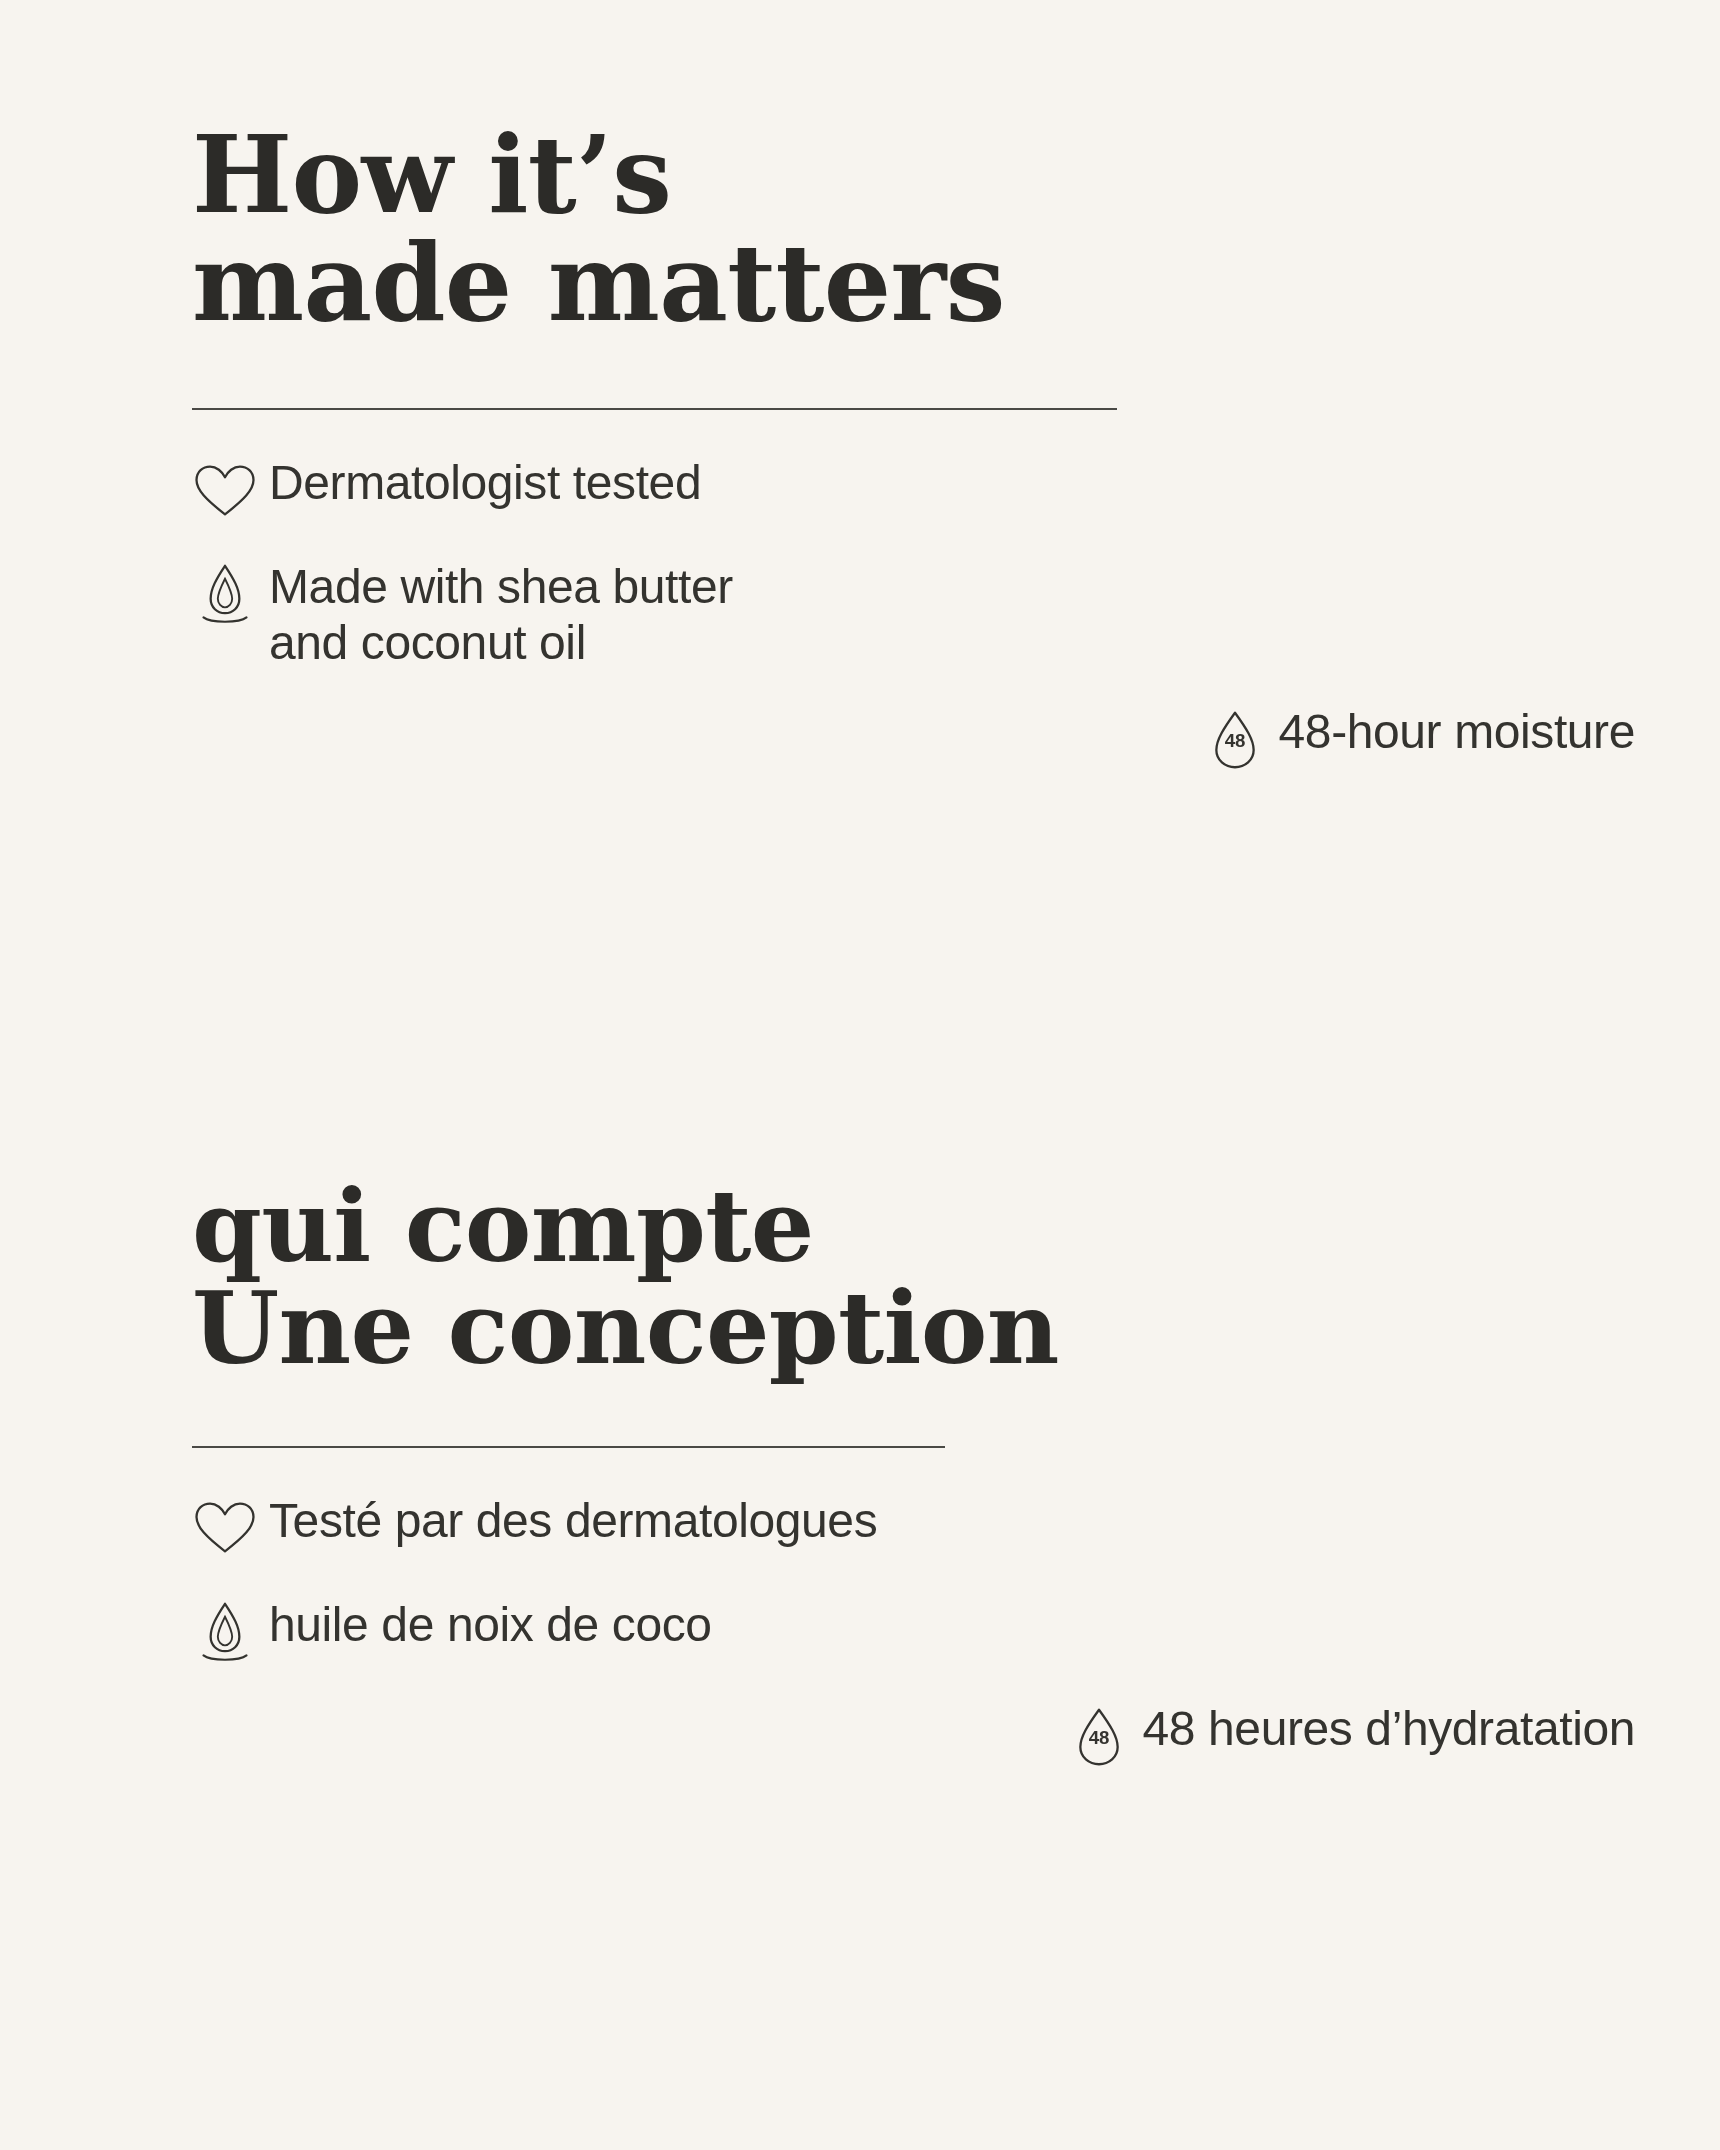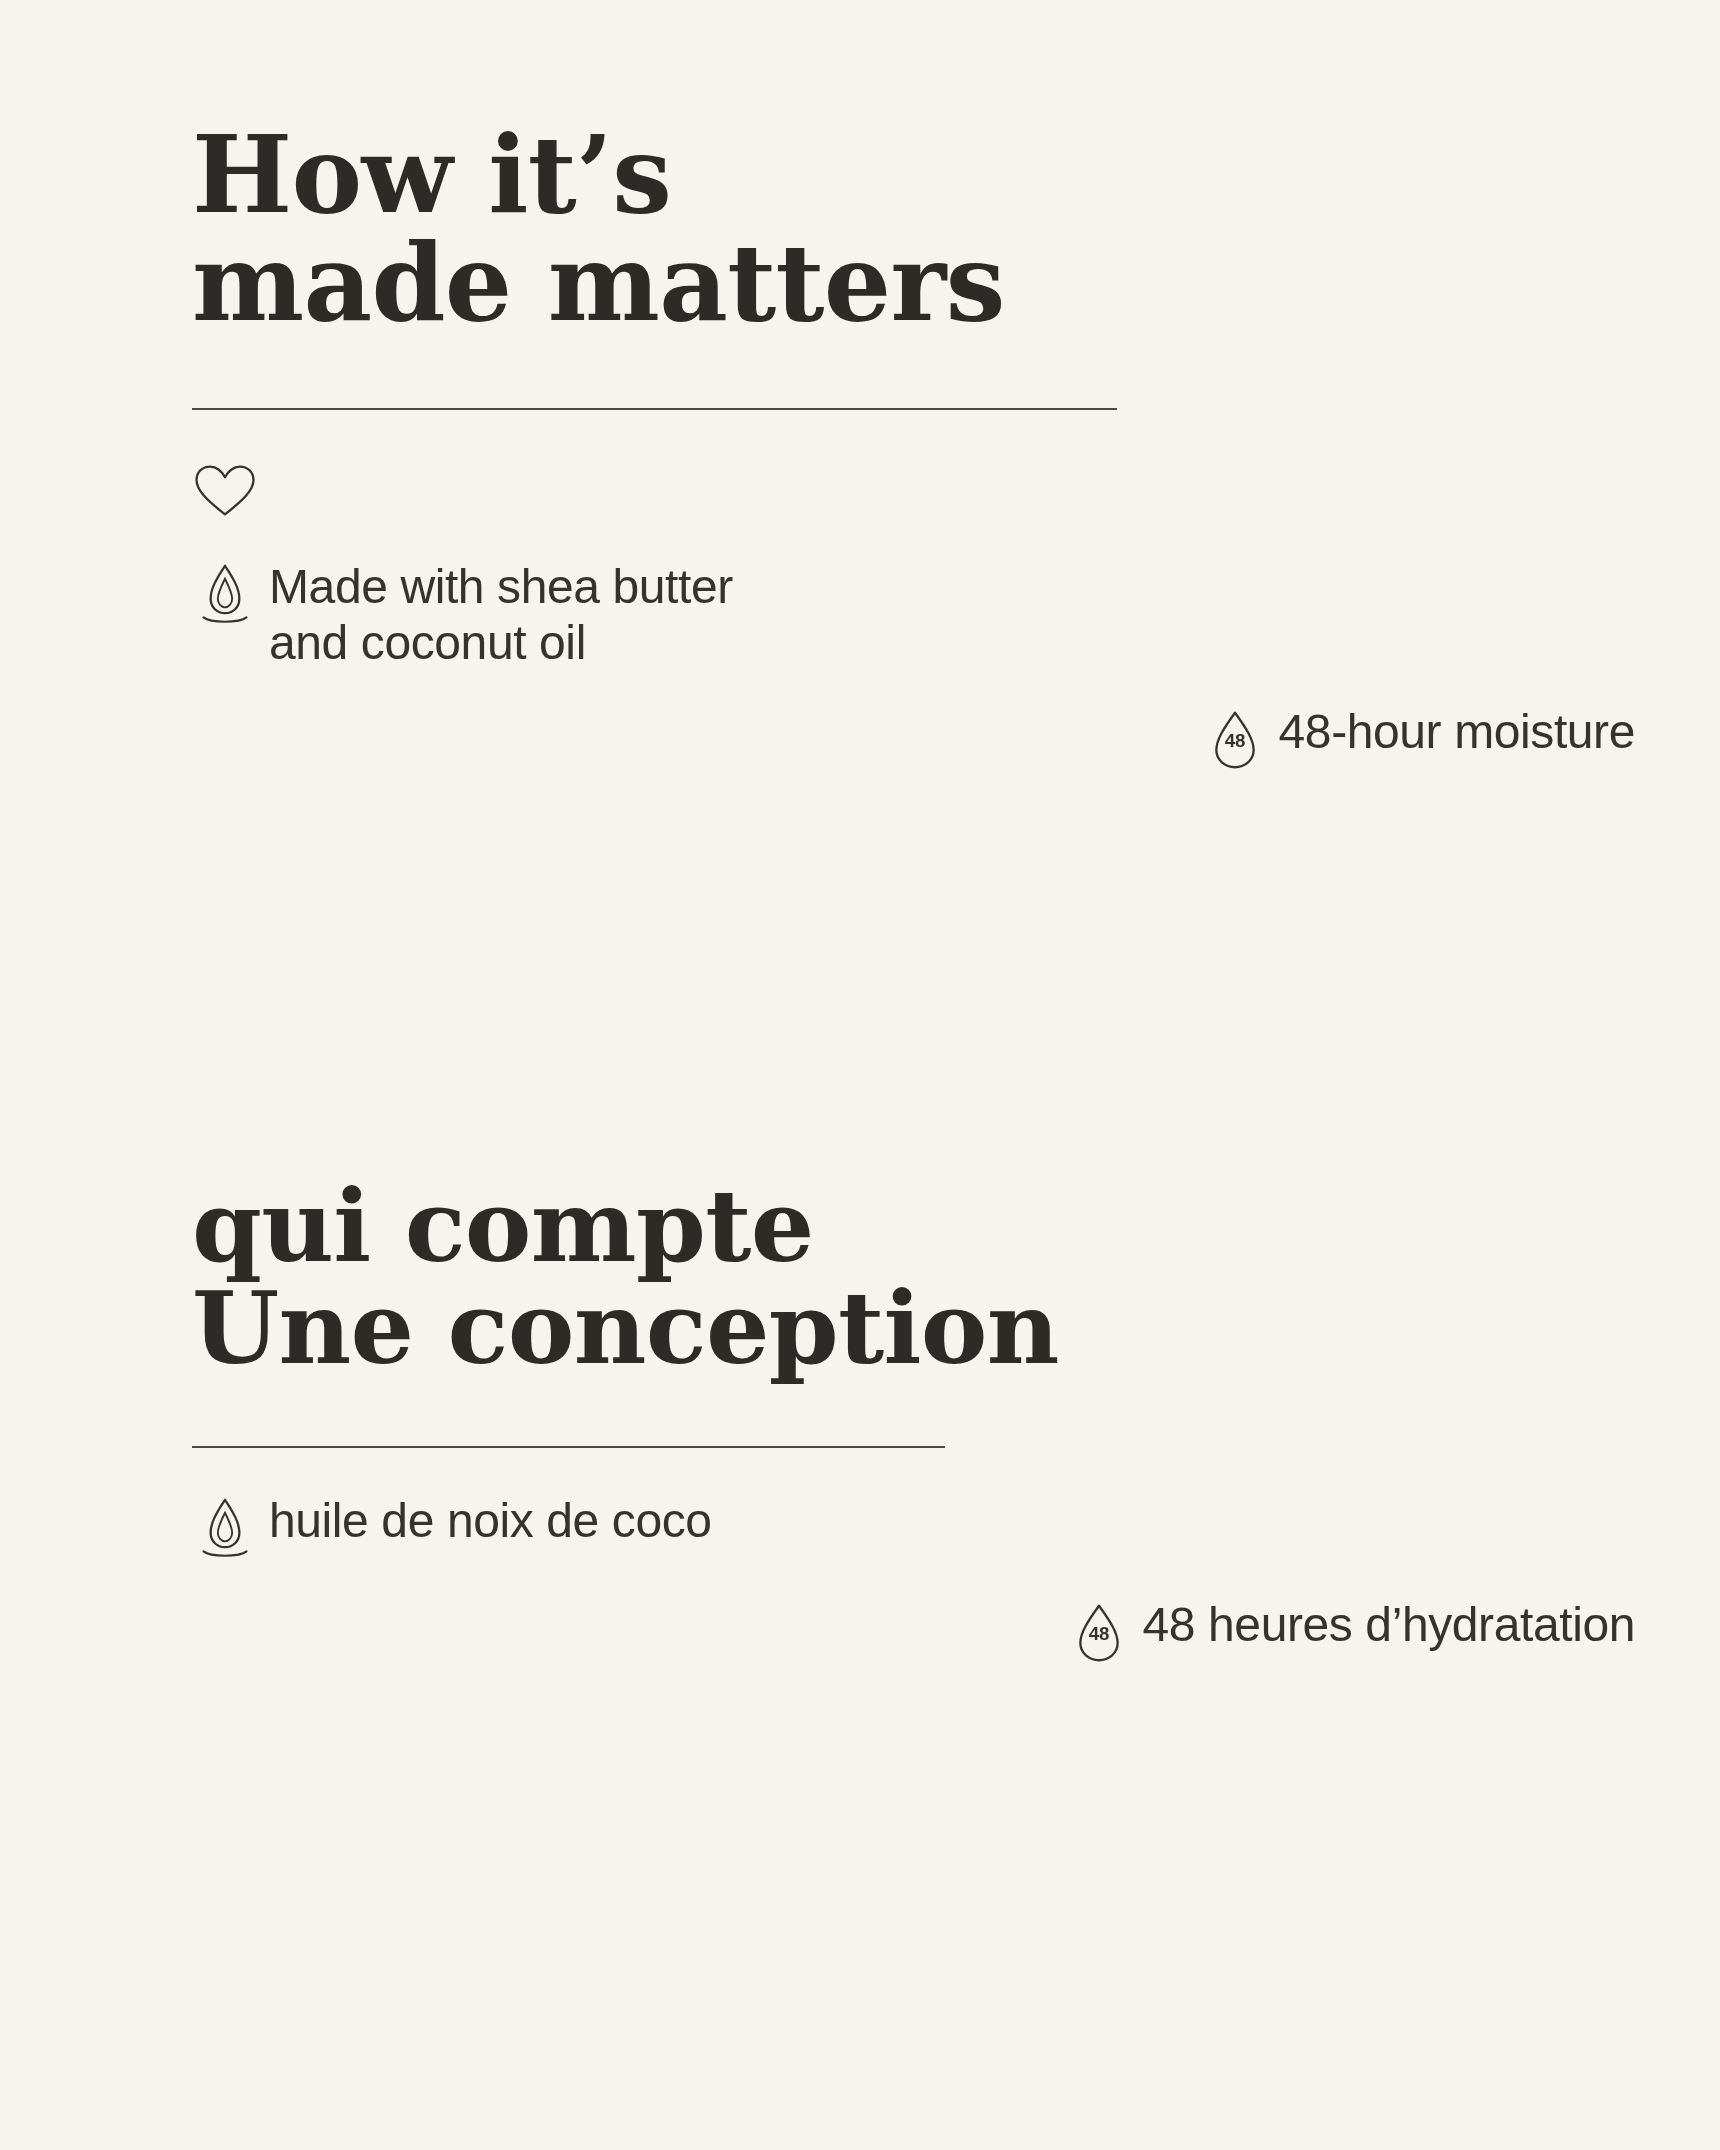--- a/index.html
+++ b/index.html
@@ -131,20 +131,23 @@
     <div class="rule rule-en"></div>
 
     <div class="features">
 
       <div class="feature">
         <span class="feature-icon">
           <svg width="66" height="57" viewBox="0 0 92 80" fill="none" xmlns="http://www.w3.org/2000/svg">
             <path d="M46 72 C 20 52, 6 38, 6 24 C 6 12, 15 5, 25 5 C 34 5, 42 12, 46 20 C 50 12, 58 5, 67 5 C 77 5, 86 12, 86 24 C 86 38, 72 52, 46 72 Z" stroke="#34332f" stroke-width="3.2" fill="none" stroke-linejoin="round"></path>
           </svg>
         </span>
+        <span class="feature-text">
+          <span>Dermatologist tested</span>
+        </span>
       </div>
 
       <div class="feature">
         <span class="feature-icon">
           <svg width="66" height="69" viewBox="0 0 92 96" fill="none" xmlns="http://www.w3.org/2000/svg">
             <path d="M46 8 C 34 26, 26 40, 26 54 C 26 66, 35 74, 46 74 C 57 74, 66 66, 66 54 C 66 40, 58 26, 46 8 Z" stroke="#34332f" stroke-width="3.2" fill="none" stroke-linejoin="round"></path>
             <path d="M46 26 C 40 38, 36 46, 36 54 C 36 61, 41 66, 46 66 C 51 66, 56 61, 56 54 C 56 46, 52 38, 46 26 Z" stroke="#34332f" stroke-width="2.6" fill="none"></path>
             <path d="M16 80 C 26 88, 66 88, 76 80" stroke="#34332f" stroke-width="3" fill="none" stroke-linecap="round"></path>
           </svg>
         </span>
@@ -173,20 +176,30 @@
 
     <h1 class="headline headline-fr">
       <span class="line">qui compte</span>
       <span class="line">Une conception</span>
     </h1>
 
     <div class="rule rule-fr"></div>
 
     <div class="features">
 
+      <div class="feature">
+        <span class="feature-icon">
+          <svg width="66" height="57" viewBox="0 0 92 80" fill="none" xmlns="http://www.w3.org/2000/svg">
+            <path d="M46 72 C 20 52, 6 38, 6 24 C 6 12, 15 5, 25 5 C 34 5, 42 12, 46 20 C 50 12, 58 5, 67 5 C 77 5, 86 12, 86 24 C 86 38, 72 52, 46 72 Z" stroke="#34332f" stroke-width="3.2" fill="none" stroke-linejoin="round"></path>
+          </svg>
+        </span>
+        <span class="feature-text">
+          <span>Testé par des dermatologues</span>
+        </span>
+      </div>
 
       <div class="feature">
         <span class="feature-icon">
           <svg width="66" height="69" viewBox="0 0 92 96" fill="none" xmlns="http://www.w3.org/2000/svg">
             <path d="M46 8 C 34 26, 26 40, 26 54 C 26 66, 35 74, 46 74 C 57 74, 66 66, 66 54 C 66 40, 58 26, 46 8 Z" stroke="#34332f" stroke-width="3.2" fill="none" stroke-linejoin="round"></path>
             <path d="M46 26 C 40 38, 36 46, 36 54 C 36 61, 41 66, 46 66 C 51 66, 56 61, 56 54 C 56 46, 52 38, 46 26 Z" stroke="#34332f" stroke-width="2.6" fill="none"></path>
             <path d="M16 80 C 26 88, 66 88, 76 80" stroke="#34332f" stroke-width="3" fill="none" stroke-linecap="round"></path>
           </svg>
         </span>
         <span class="feature-text">

